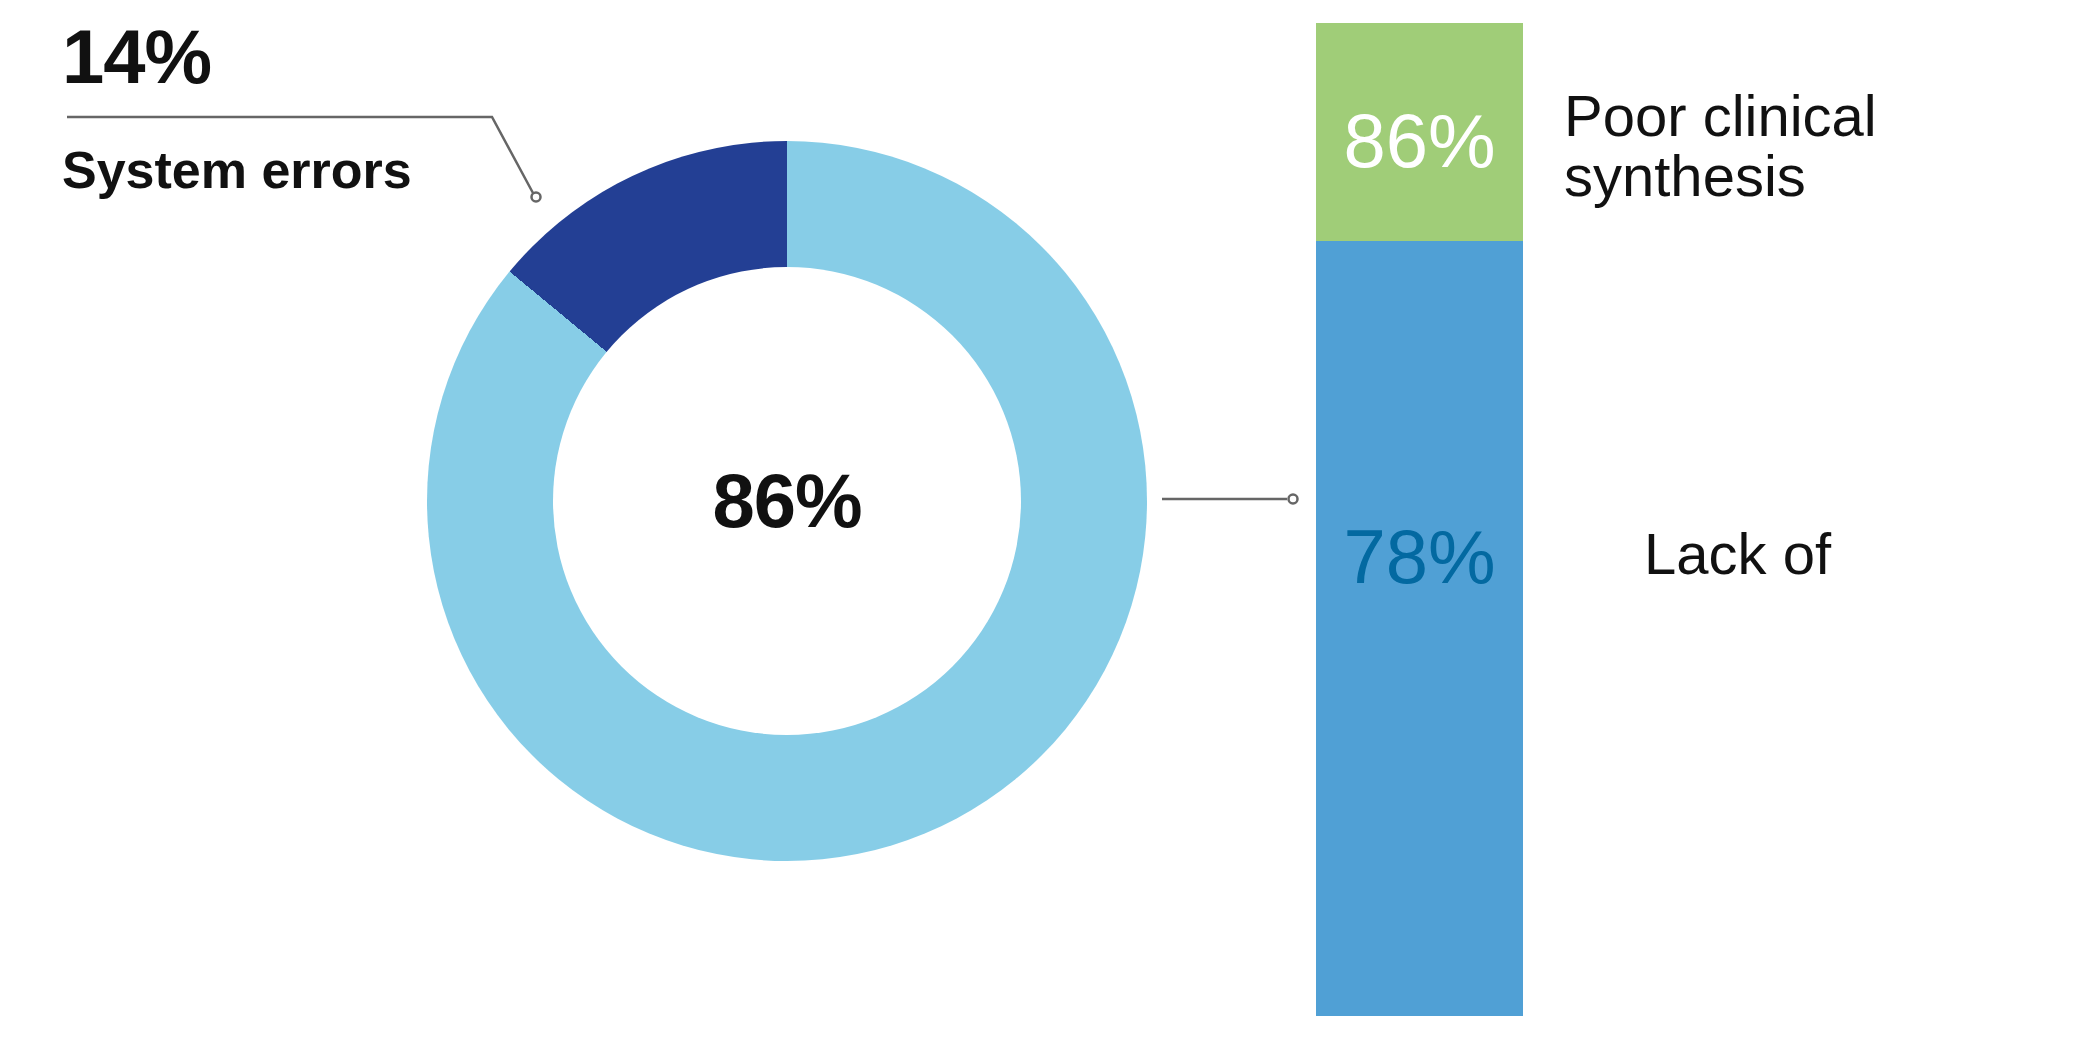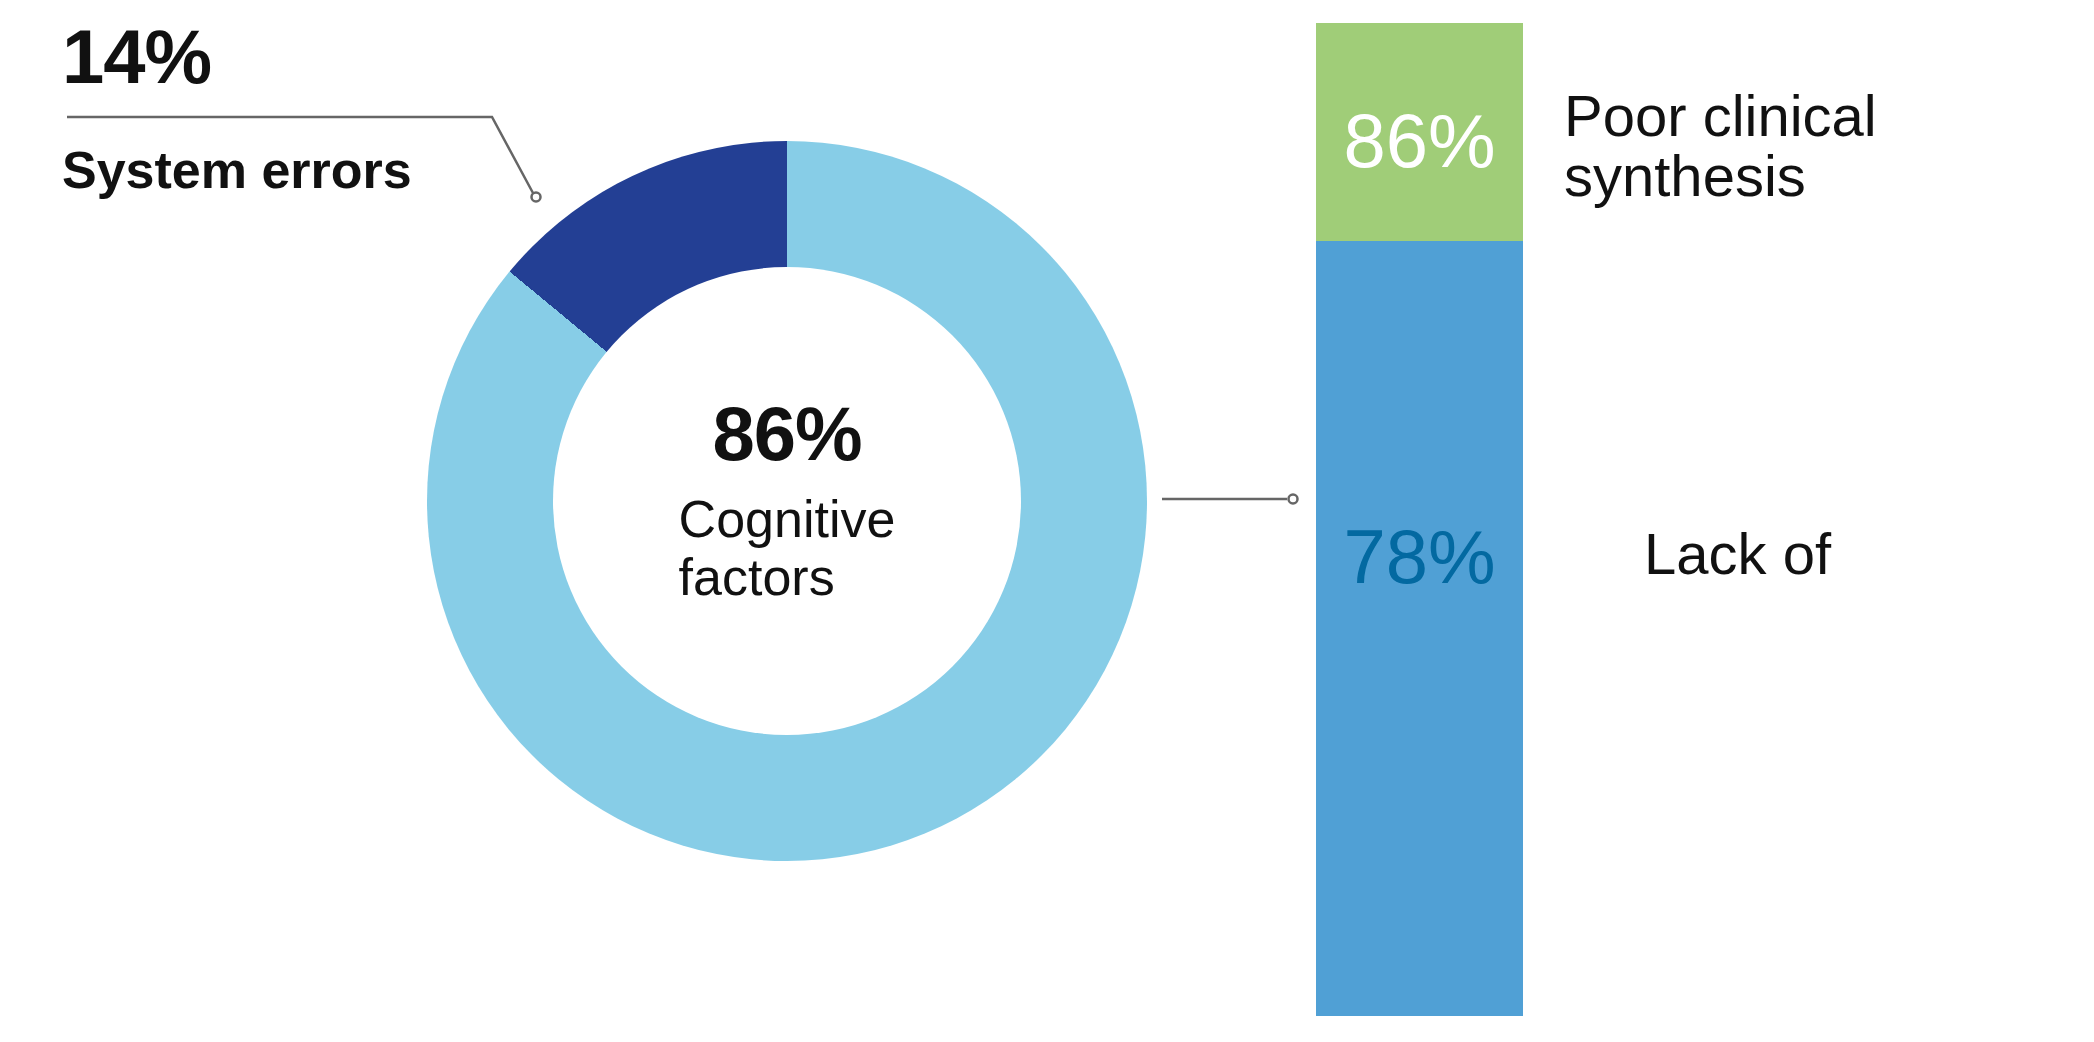--- a/index.html
+++ b/index.html
@@ -71,24 +71,20 @@
   </svg>
 
   <div class="left-callout">
     <div class="pct-big">14%</div>
     <div class="lbl">System errors</div>
   </div>
 
   <div class="donut" style="background: conic-gradient(rgb(135, 205, 231) 0deg, rgb(135, 205, 231) 309.6deg, rgb(35, 63, 148) 309.6deg, rgb(35, 63, 148) 360deg);">
     <div class="donut-hole">
       <div class="pct-big">86%</div>
-      <div class="donut-label">
-        <div>Cognitive</div>
-        <div>factors</div>
-      </div>
     </div>
   </div>
 
   <div class="bar">
     <div class="seg" style="height: 22%; background: rgb(160, 205, 120);"></div>
     <div class="seg" style="height: 78%; background: rgb(80, 160, 213);"></div>
     <div class="seg-label label-22" style="color: rgb(255, 255, 255);">86%</div>
     <div class="seg-label label-78" style="color: #0369a1;">78%</div>
   </div>
 

